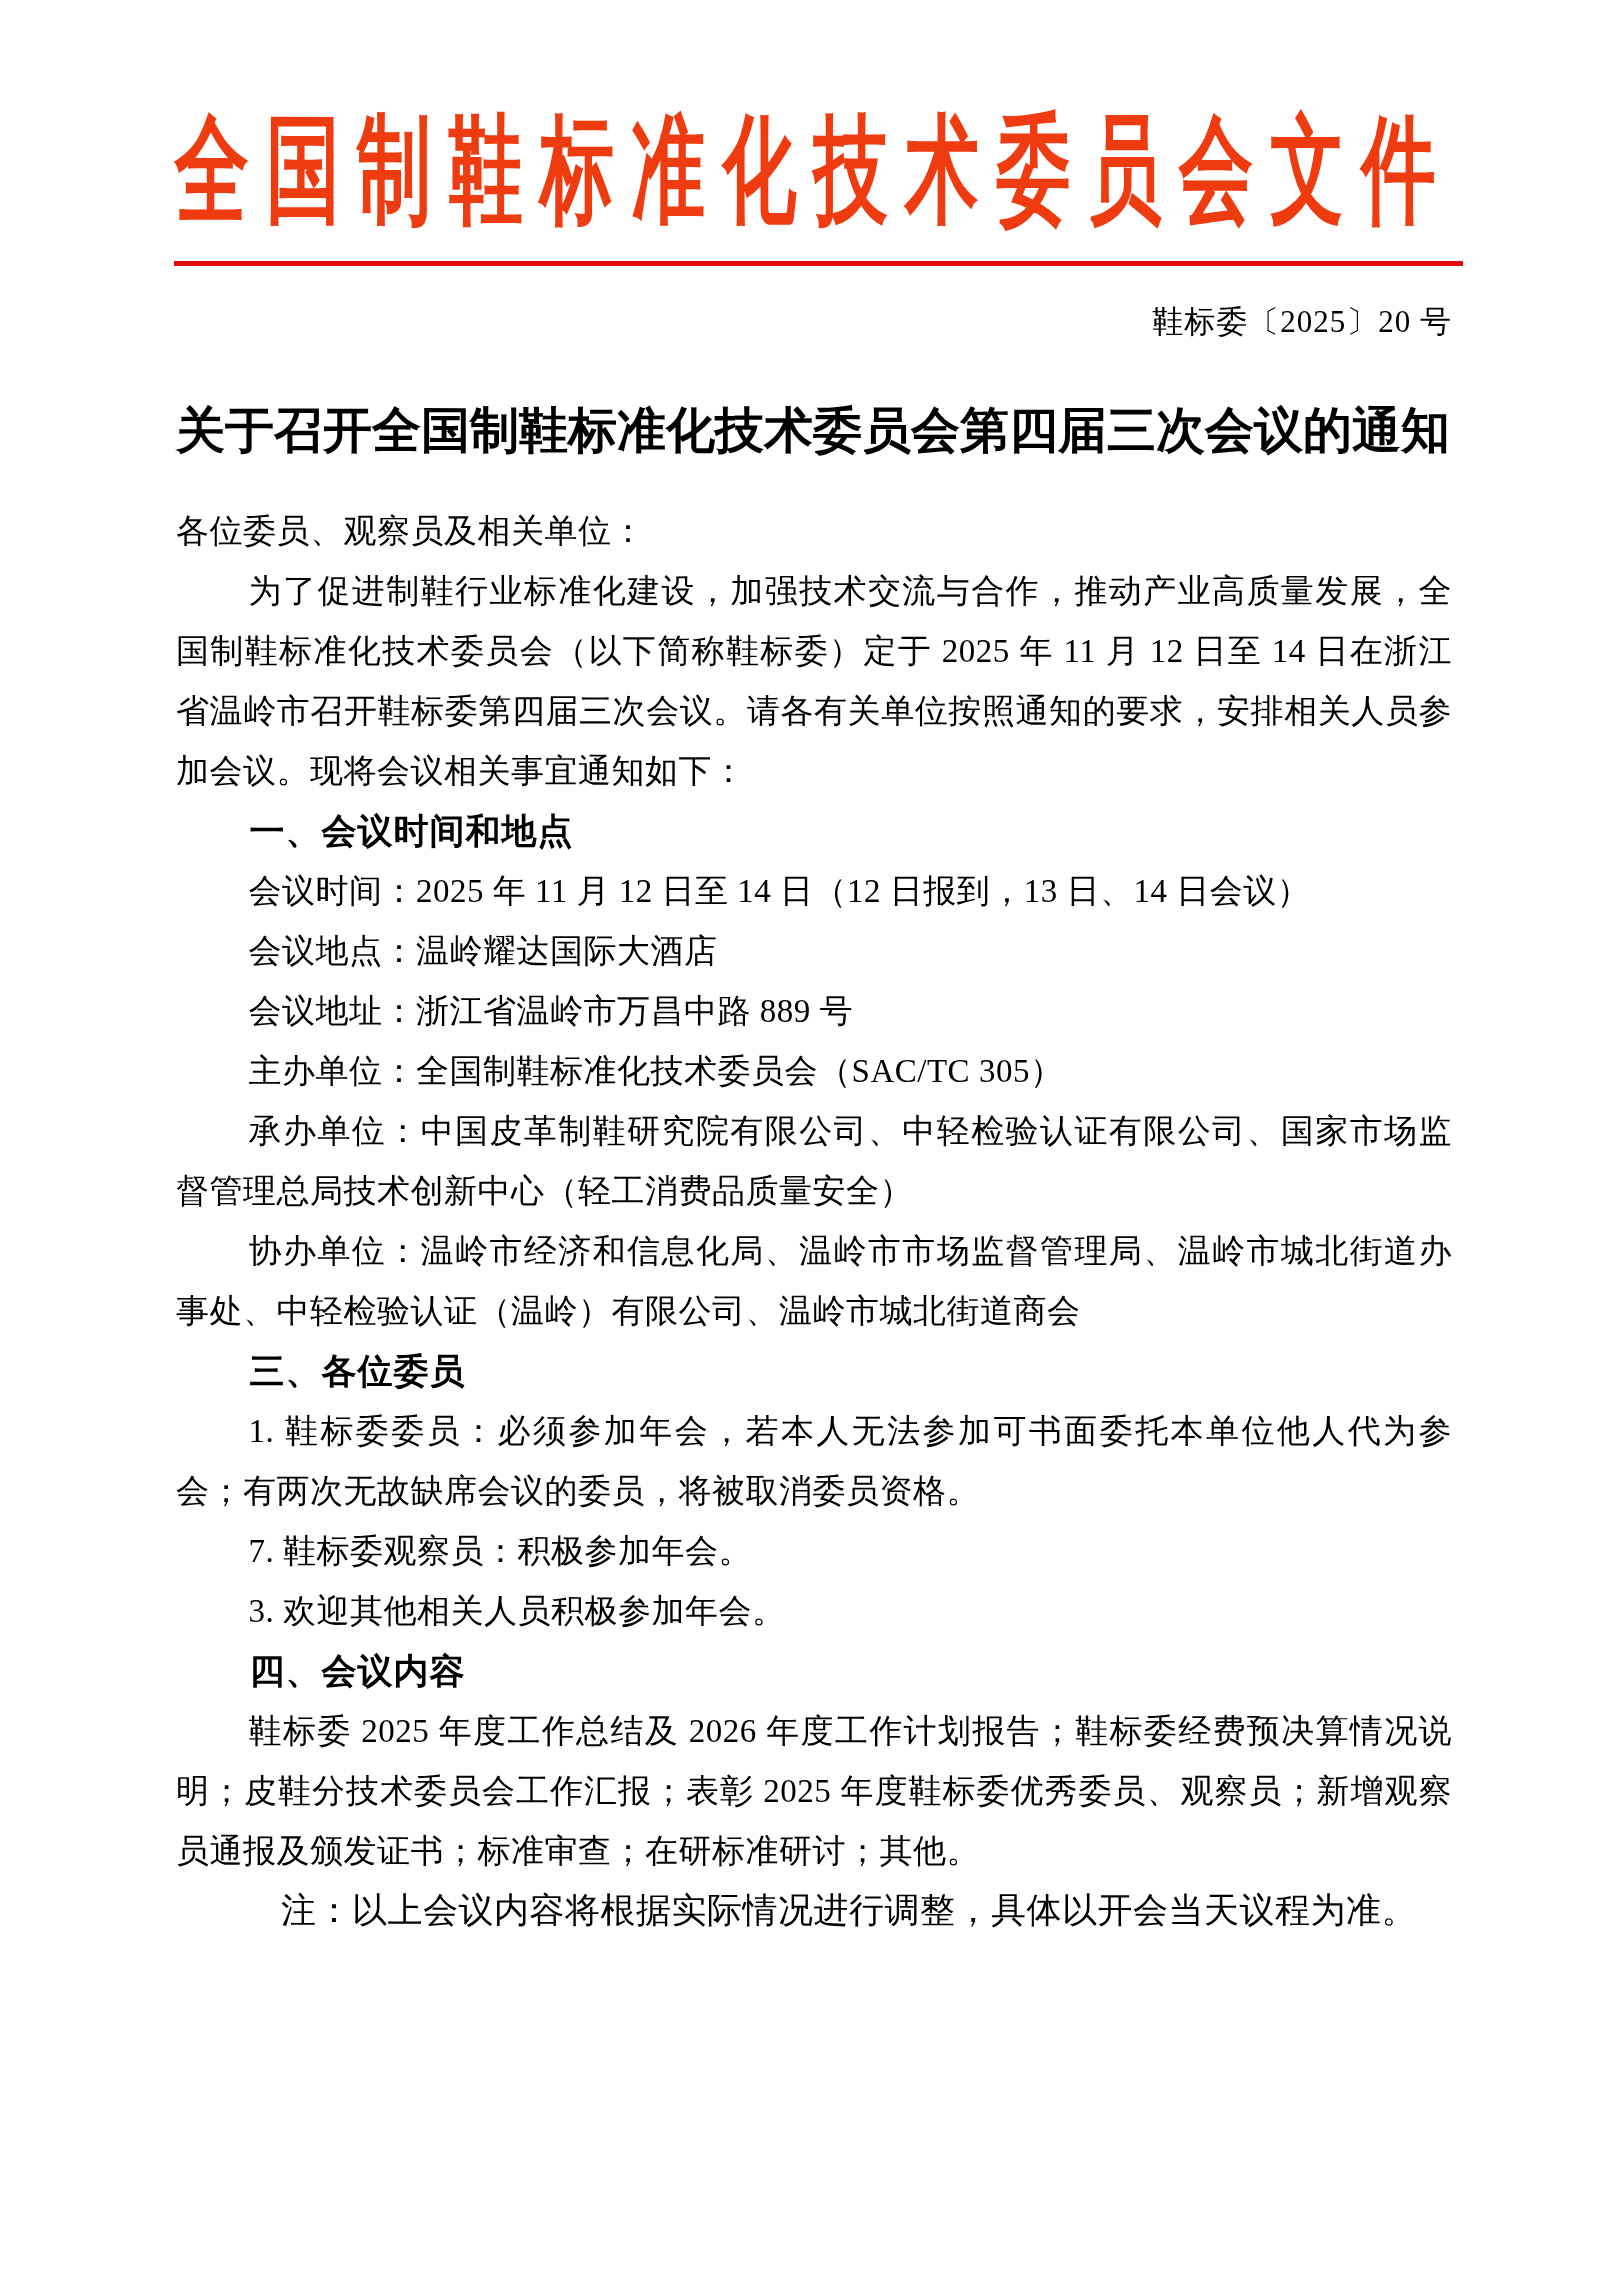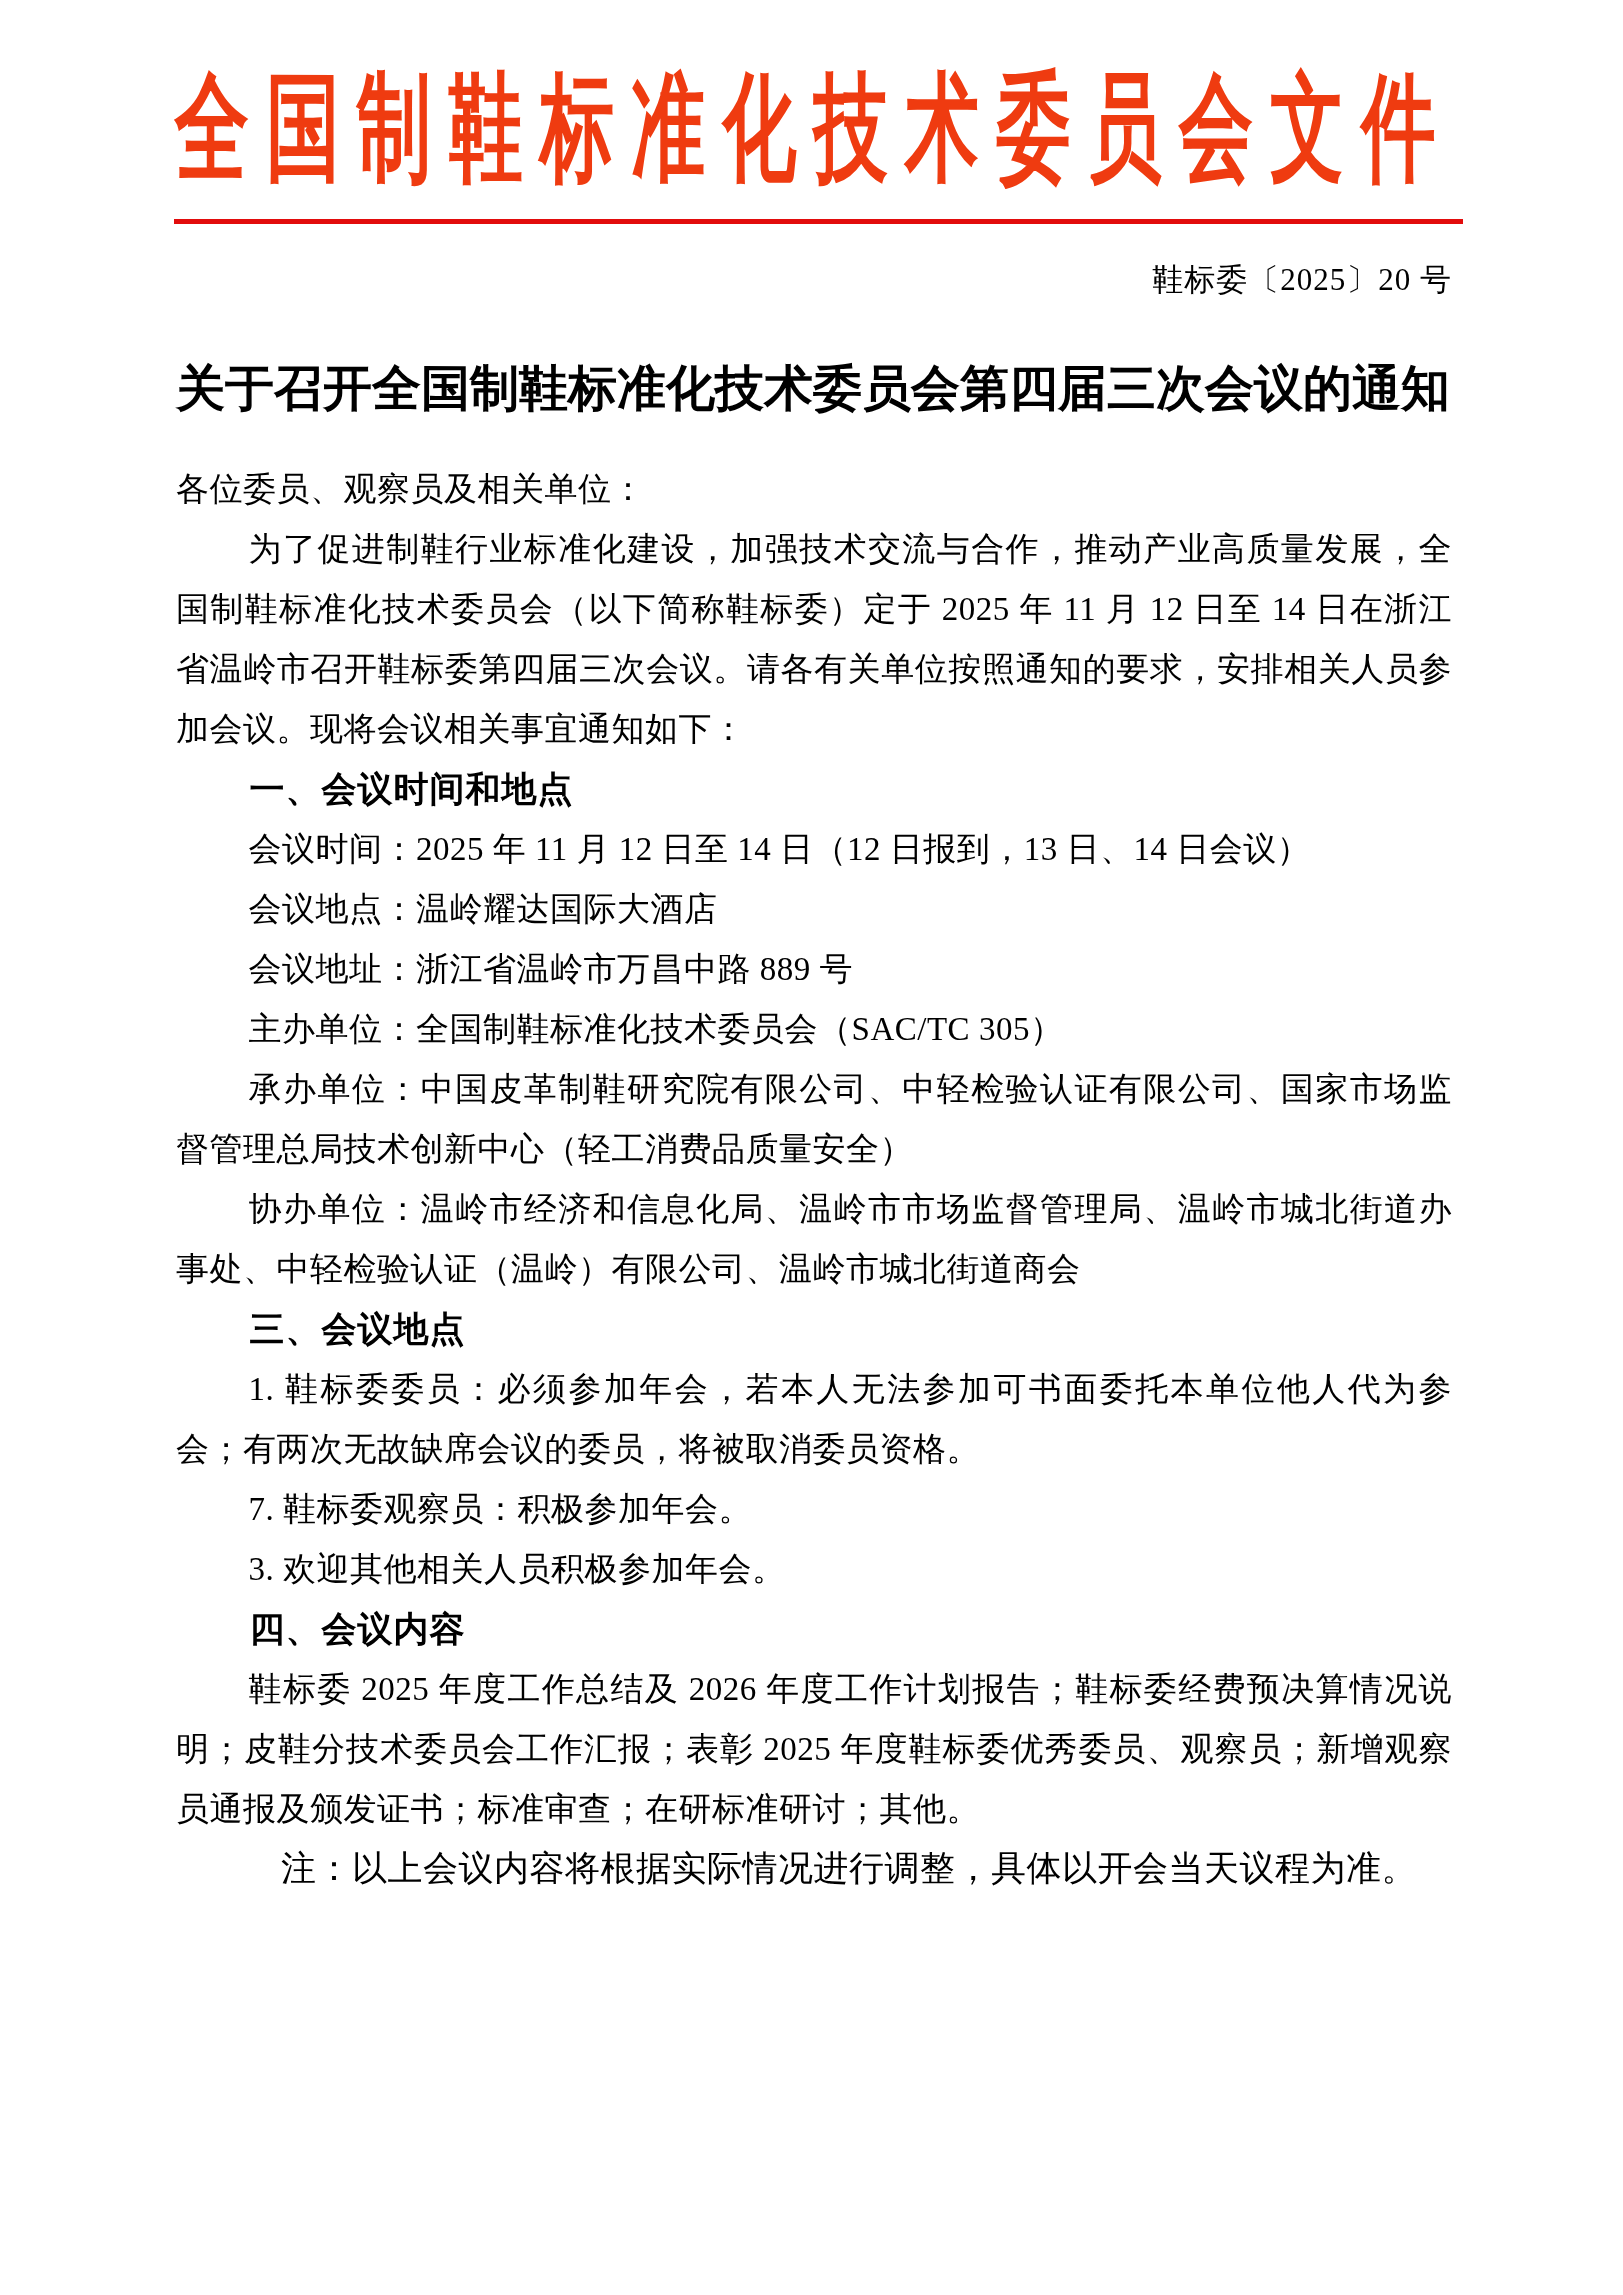--- a/index.html
+++ b/index.html
@@ -10,21 +10,21 @@
     --paper:#ffffff;
   }
   html,body{margin:0;padding:0;background:#888;}
   .page{
     width:1623px;
     height:2295px;
     background:var(--paper);
     margin:0 auto;
     overflow:hidden;
     box-sizing:border-box;
-    padding:74px 171px 0 176px;
+    padding:116px 171px 0 176px;
     color:var(--ink);
     font-family:"Liberation Serif","DejaVu Serif",serif;
   }
   
   .banner-row{
     display:flex;
     justify-content:center;
     height:110px;
     line-height:110px;
     align-items:center;
@@ -108,21 +108,21 @@
   <div class="doc-body">
       <p class="salutation">各位委员、观察员及相关单位：</p>
       <p class="body">为了促进制鞋行业标准化建设，加强技术交流与合作，推动产业高质量发展，全国制鞋标准化技术委员会（以下简称鞋标委）定于 2025 年 11 月 12 日至 14 日在浙江省温岭市召开鞋标委第四届三次会议。请各有关单位按照通知的要求，安排相关人员参加会议。现将会议相关事宜通知如下：</p>
       <p class="heading">一、会议时间和地点</p>
       <p class="body">会议时间：2025 年 11 月 12 日至 14 日（12 日报到，13 日、14 日会议）</p>
       <p class="body">会议地点：温岭耀达国际大酒店</p>
       <p class="body">会议地址：浙江省温岭市万昌中路 889 号</p>
       <p class="body">主办单位：全国制鞋标准化技术委员会（SAC/TC 305）</p>
       <p class="body">承办单位：中国皮革制鞋研究院有限公司、中轻检验认证有限公司、国家市场监督管理总局技术创新中心（轻工消费品质量安全）</p>
       <p class="body">协办单位：温岭市经济和信息化局、温岭市市场监督管理局、温岭市城北街道办事处、中轻检验认证（温岭）有限公司、温岭市城北街道商会</p>
-      <p class="heading">三、会议地点</p>
+      <p class="heading">三、各位委员</p>
       <p class="body">1. 鞋标委委员：必须参加年会，若本人无法参加可书面委托本单位他人代为参会；有两次无故缺席会议的委员，将被取消委员资格。</p>
       <p class="body">7. 鞋标委观察员：积极参加年会。</p>
       <p class="body">3. 欢迎其他相关人员积极参加年会。</p>
       <p class="heading">四、会议内容</p>
       <p class="body">鞋标委 2025 年度工作总结及 2026 年度工作计划报告；鞋标委经费预决算情况说明；皮鞋分技术委员会工作汇报；表彰 2025 年度鞋标委优秀委员、观察员；新增观察员通报及颁发证书；标准审查；在研标准研讨；其他。</p>
       <p class="note">注：以上会议内容将根据实际情况进行调整，具体以开会当天议程为准。</p>
     </div>
 
 </div>
 

